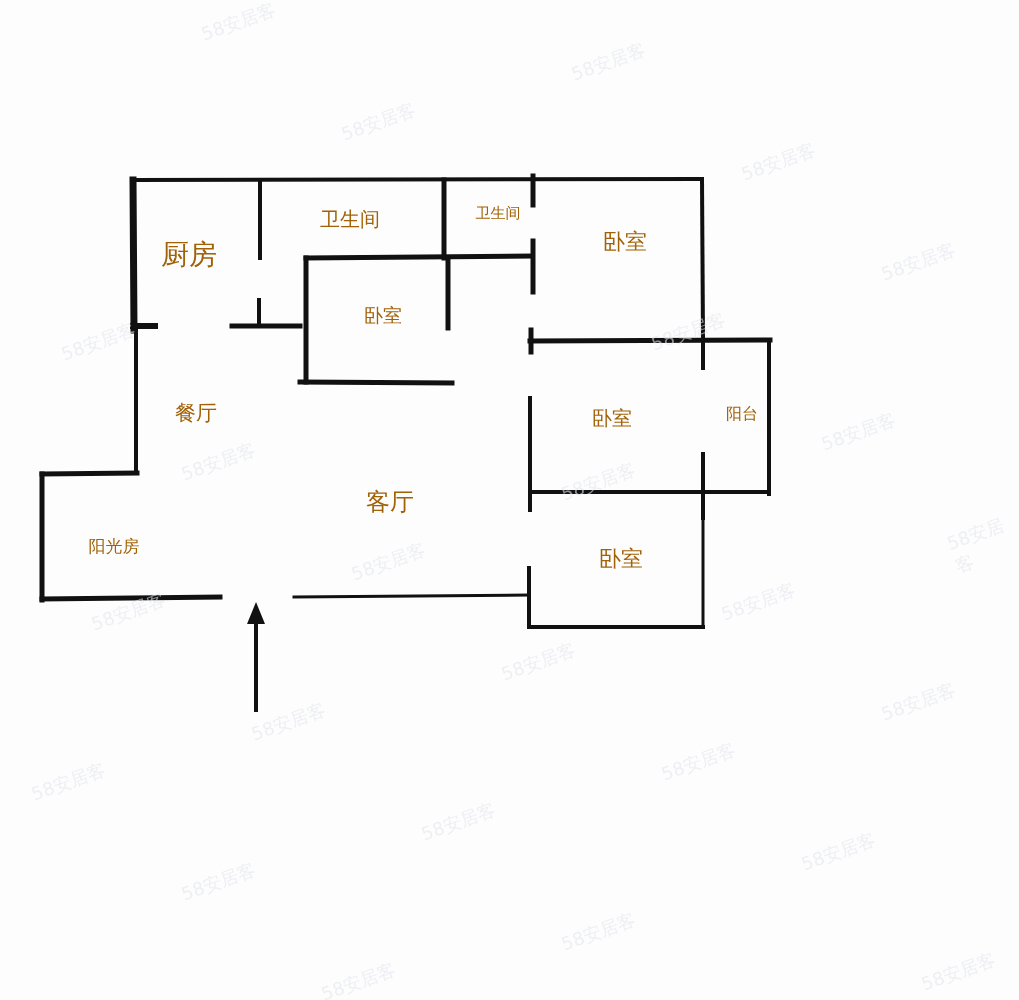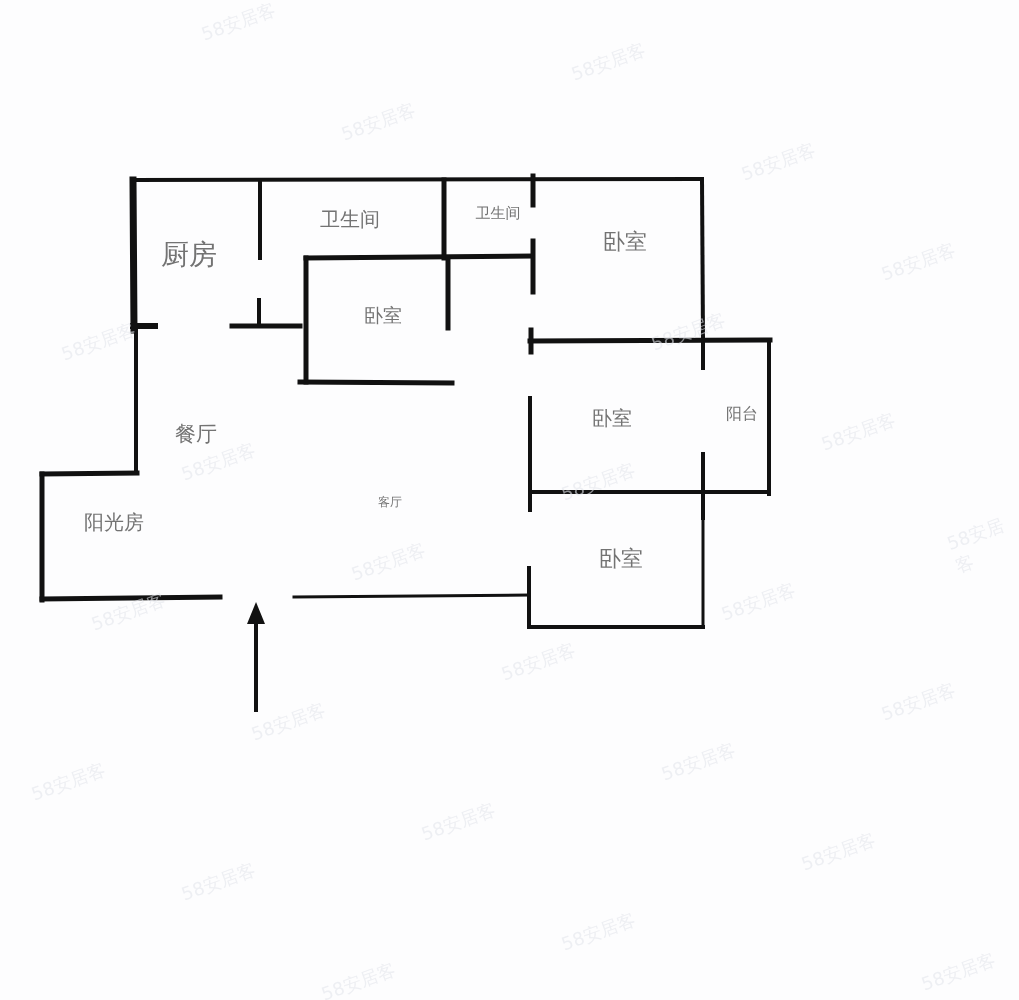--- a/index.html
+++ b/index.html
@@ -2,21 +2,21 @@
 <html><head>
 <meta charset="utf-8">
 <style>
   html, body { margin: 0; padding: 0; }
   body {
     width: 1019px; height: 1000px; background: #fdfdfe; position: relative; overflow: hidden;
     font-family: "DejaVu Sans", sans-serif;
   }
   #plan { position: absolute; left: 0; top: 0; }
   .label {
-    position: absolute; color: #737373; white-space: nowrap;
+    position: absolute; color: #a16207; white-space: nowrap;
     font-family: Liberation Serif, serif; transform: translate(-50%, -50%);
   }
   .wm {
     position: absolute; color: #e4e6ec; font-size: 18px; transform: rotate(-20deg);
     font-family: "DejaVu Sans", sans-serif; opacity: 0.6;
   }
 </style>
 </head>
 <body>
 
@@ -75,25 +75,25 @@
     <polygon points="256,602 247,624 265,624" fill="#111"></polygon>
   </g>
 </svg>
 
 <div id="labels">
     <div class="label" style="left: 189px; top: 255px; font-size: 28px;">厨房</div>
     <div class="label" style="left: 350px; top: 219px; font-size: 20px;">卫生间</div>
     <div class="label" style="left: 498px; top: 213px; font-size: 15px;">卫生间</div>
     <div class="label" style="left: 625px; top: 242px; font-size: 22px;">卧室</div>
     <div class="label" style="left: 383px; top: 316px; font-size: 19px;">卧室</div>
-    <div class="label" style="left: 196px; top: 434px; font-size: 21px;">餐厅</div>
+    <div class="label" style="left: 196px; top: 413px; font-size: 21px;">餐厅</div>
     <div class="label" style="left: 612px; top: 418px; font-size: 20px;">卧室</div>
     <div class="label" style="left: 742px; top: 414px; font-size: 16px;">阳台</div>
-    <div class="label" style="left: 390px; top: 502px; font-size: 12px;">客厅</div>
-    <div class="label" style="left: 114px; top: 522px; font-size: 20px;">阳光房</div>
+    <div class="label" style="left: 390px; top: 502px; font-size: 24px;">客厅</div>
+    <div class="label" style="left: 114px; top: 546px; font-size: 17px;">阳光房</div>
     <div class="label" style="left: 621px; top: 559px; font-size: 22px;">卧室</div>
   </div>
 <div id="watermarks">
     <div class="wm" style="left: 200px; top: 10px;">58安居客</div>
     <div class="wm" style="left: 570px; top: 50px;">58安居客</div>
     <div class="wm" style="left: 340px; top: 110px;">58安居客</div>
     <div class="wm" style="left: 740px; top: 150px;">58安居客</div>
     <div class="wm" style="left: 880px; top: 250px;">58安居客</div>
     <div class="wm" style="left: 60px; top: 330px;">58安居客</div>
     <div class="wm" style="left: 650px; top: 320px;">58安居客</div>

